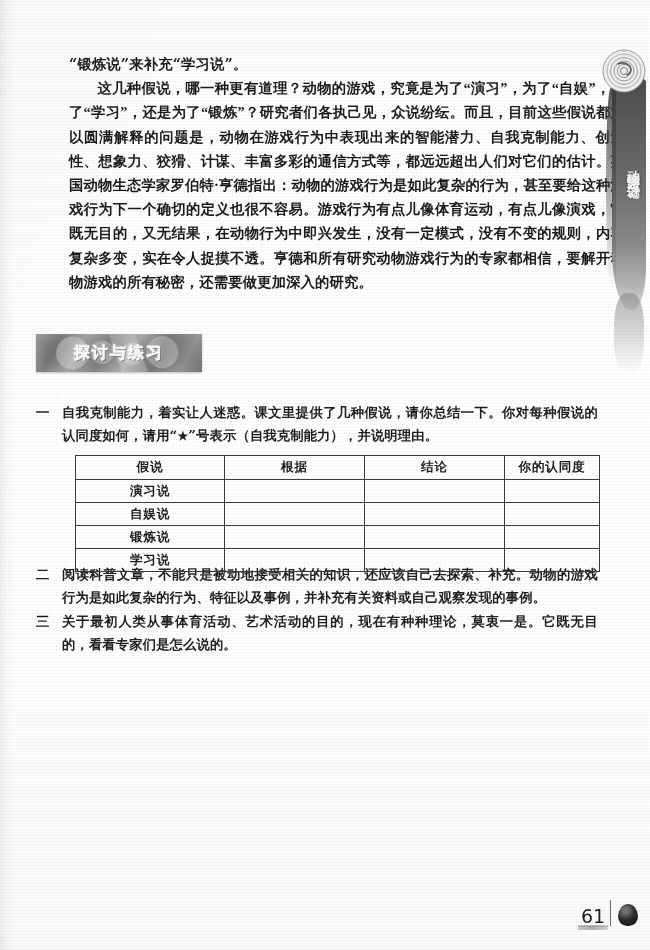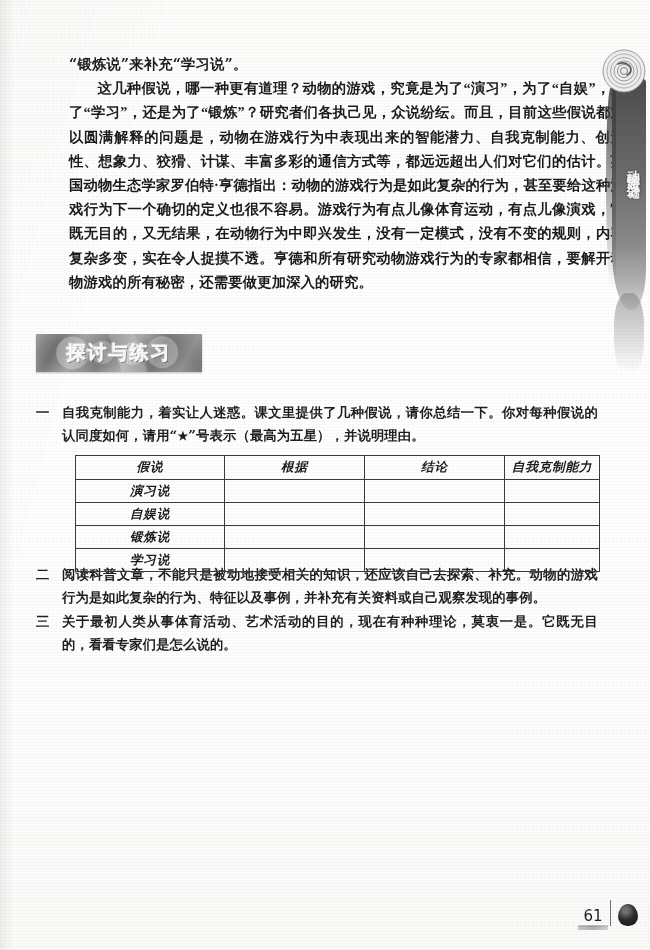--- a/index.html
+++ b/index.html
@@ -60,21 +60,21 @@
     display:flex;align-items:center;justify-content:center;
     overflow:hidden;
   }
   .banner::before{
     content:"";position:absolute;left:-20%;top:-60%;width:140%;height:220%;
     background:linear-gradient(75deg,rgba(255,255,255,.30) 0 12%,rgba(255,255,255,0) 13% 48%,rgba(255,255,255,.22) 49% 58%,rgba(255,255,255,0) 59%);
     transform:rotate(-4deg);
   }
   .banner-text{
     position:relative;
-    font-size:19px;
+    font-size:16px;
     font-weight:700;
     color:#efefef;
     letter-spacing:2px;
     font-family:"DejaVu Sans","Liberation Sans",sans-serif;
     text-shadow:
       0 0 2px rgba(255,255,255,.85),
       1px 1px 0 rgba(0,0,0,.45),
       -1px -1px 0 rgba(255,255,255,.35);
     -webkit-text-stroke:0.4px rgba(255,255,255,.55);
   }
@@ -127,21 +127,20 @@
   table.grid td{
     border:1px solid #3a3a3a;
     height:22px;
     text-align:center;
     vertical-align:middle;
     font-size:12.6px;
     font-weight:700;
     color:#1c1c1c;
     letter-spacing:0.8px;
     padding:0;
-    font-style:italic;
   }
   table.grid tr.hdr td{height:23px;}
   .c1{width:148px;}
   .c2{width:139px;}
   .c3{width:139px;margin-left:48px;}
   .c4{width:94px;}
 
   
   .side-strip{
     position:absolute;
@@ -187,21 +186,21 @@
   }
   .emblem svg{display:block;}
 
   
   .pg-box{
     position:absolute;
     left:578px; top:906px;
     width:30px; height:20px;
     display:flex;align-items:center;justify-content:center;
     font-family:"DejaVu Sans","Liberation Sans",sans-serif;
-    font-size:15px;
+    font-size:19px;
     color:#1f1f1f;
     font-weight:500;
     border-bottom:1px solid #8a8a8a;
   }
   .pg-rule{
     position:absolute;
     left:610px; top:900px;
     width:1px; height:26px;
     background:#6e6e6e;
   }
@@ -238,21 +237,21 @@
 
   <div class="banner">
     <div class="banner-bubbles"></div>
     <div class="banner-text">探讨与练习</div>
   </div>
 
   <div class="exercises">
 
     <div class="q">
       <div class="q-num">一</div>
-      <div class="q-body"><span>自我克制能力，着实让人迷惑。课文里提供了几种假说，请你总结一下。你对每种假说的认同度如何，请用“</span><span class="star">★</span><span>”号表示（最高为五星），并说明理由。</span></div>
+      <div class="q-body"><span>自我克制能力，着实让人迷惑。课文里提供了几种假说，请你总结一下。你对每种假说的认同度如何，请用“</span><span class="star">★</span><span>”号表示（自我克制能力），并说明理由。</span></div>
     </div>
 
     <div style="height:115px"></div>
 
     <div class="q">
       <div class="q-num">二</div>
       <div class="q-body">阅读科普文章，不能只是被动地接受相关的知识，还应该自己去探索、补充。动物的游戏行为是如此复杂的行为、特征以及事例，并补充有关资料或自己观察发现的事例。</div>
     </div>
 
     <div class="q">
@@ -262,21 +261,21 @@
 
   </div>
 
   <div class="tbl-wrap">
     <table class="grid">
       <tbody>
         <tr class="hdr">
           <td class="c1">假说</td>
           <td class="c2">根据</td>
           <td class="c3">结论</td>
-          <td class="c4">自我克制能力</td>
+          <td class="c4">你的认同度</td>
         </tr>
         <tr>
           <td class="c1">演习说</td>
           <td class="c2"></td>
           <td class="c3"></td>
           <td class="c4"></td>
         </tr>
         <tr>
           <td class="c1">自娱说</td>
           <td class="c2"></td>

